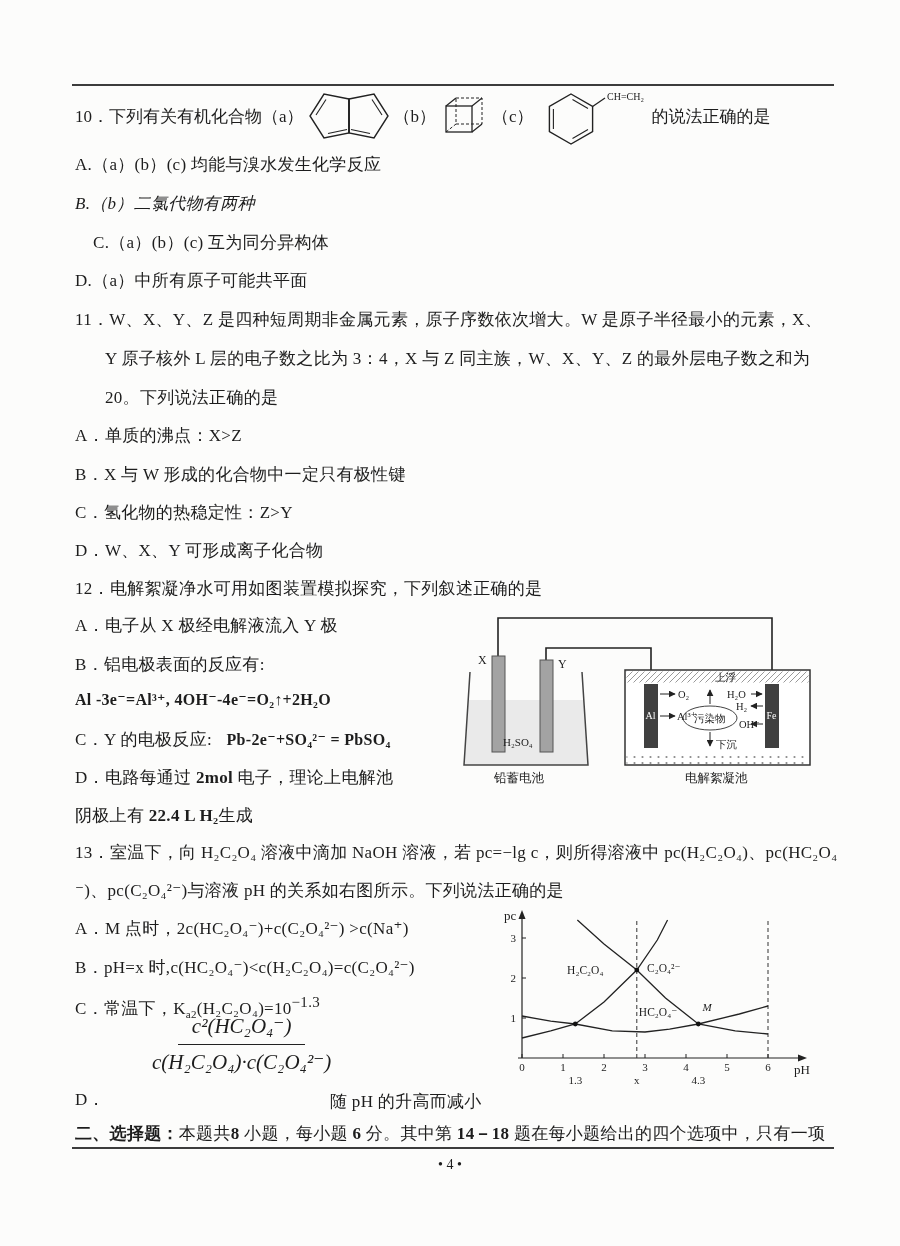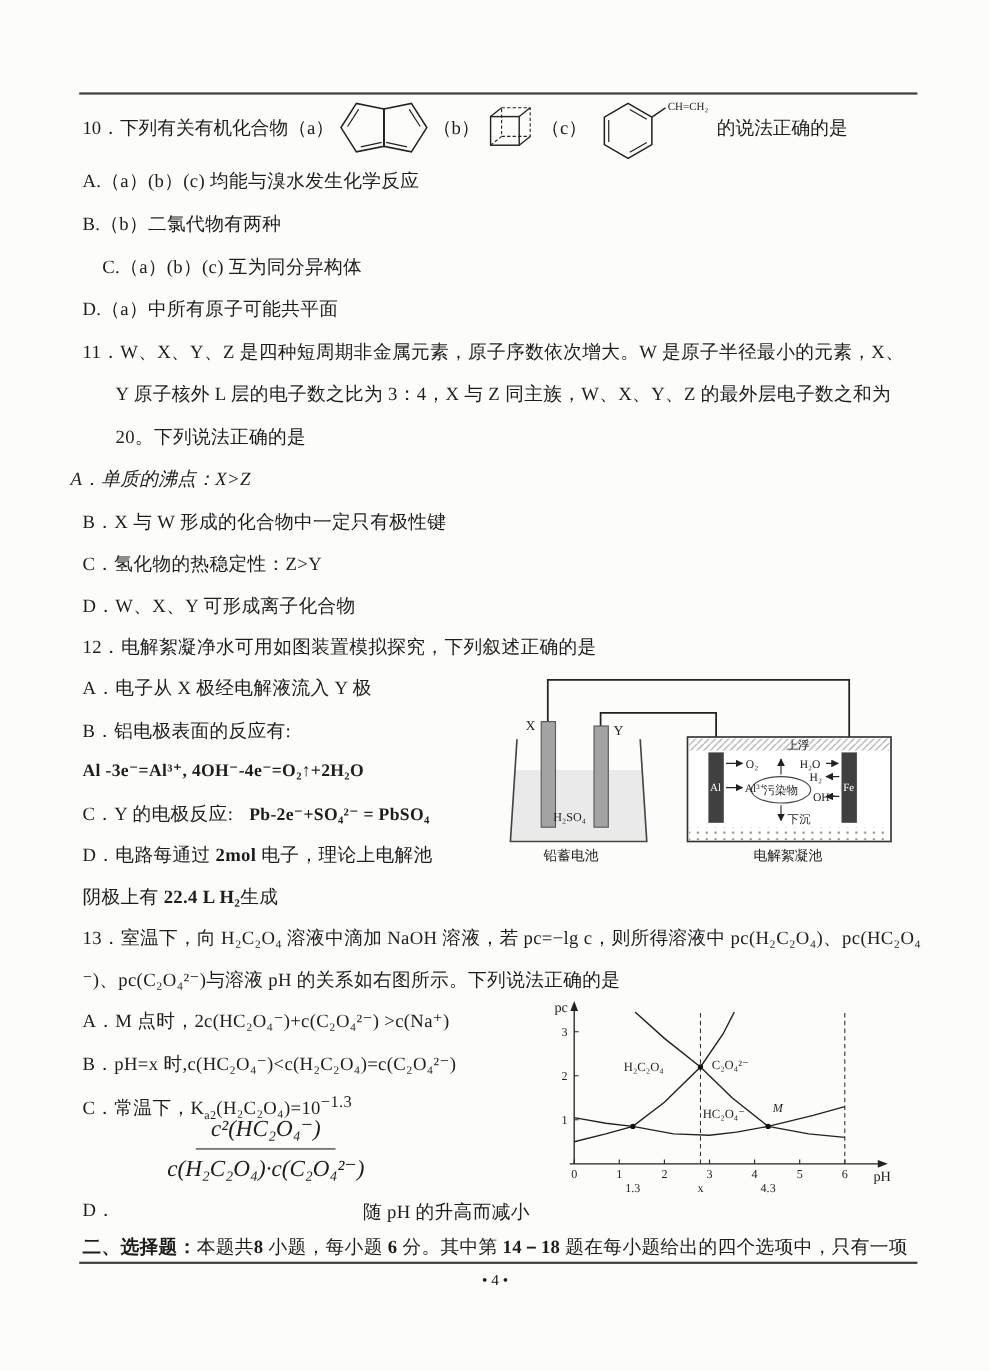--- a/index.html
+++ b/index.html
@@ -50,28 +50,28 @@
     <line x1="35.5" y1="13.5" x2="51" y2="22.5" stroke="#222" stroke-width="1.1"></line>
     <line x1="51" y1="43.5" x2="35.5" y2="52.5" stroke="#222" stroke-width="1.1"></line>
     <line x1="16.4" y1="43" x2="16.4" y2="23" stroke="#222" stroke-width="1.1"></line>
     <line x1="55.6" y1="20.5" x2="68" y2="12" stroke="#222" stroke-width="1.3"></line>
     <text x="70" y="14" font-size="10">CH=CH₂</text>
   </svg>
   <span>的说法正确的是</span>
 </div>
 
 <div class="line" style="left:75px;top:153px;">A.（a）(b）(c) 均能与溴水发生化学反应</div>
-<div class="line" style="left:75px;top:192px;">B.（b）二氯代物有两种</div>
+<div class="line" style="left:75px;top:192px;font-style:italic;">B.（b）二氯代物有两种</div>
 <div class="line" style="left:93px;top:231px;">C.（a）(b）(c) 互为同分异构体</div>
 <div class="line" style="left:75px;top:269px;">D.（a）中所有原子可能共平面</div>
 
 <div class="line" style="left:75px;top:308px;">11．W、X、Y、Z 是四种短周期非金属元素，原子序数依次增大。W 是原子半径最小的元素，X、</div>
 <div class="line" style="left:105px;top:347px;">Y 原子核外 L 层的电子数之比为 3：4，X 与 Z 同主族，W、X、Y、Z 的最外层电子数之和为</div>
 <div class="line" style="left:105px;top:386px;">20。下列说法正确的是</div>
-<div class="line" style="left:64px;top:424px;font-style:italic;">A．单质的沸点：X&gt;Z</div>
+<div class="line" style="left:75px;top:424px;">A．单质的沸点：X&gt;Z</div>
 <div class="line" style="left:75px;top:463px;">B．X 与 W 形成的化合物中一定只有极性键</div>
 <div class="line" style="left:75px;top:501px;">C．氢化物的热稳定性：Z&gt;Y</div>
 <div class="line" style="left:75px;top:539px;">D．W、X、Y 可形成离子化合物</div>
 
 <div class="line" style="left:75px;top:577px;">12．电解絮凝净水可用如图装置模拟探究，下列叙述正确的是</div>
 <div class="line" style="left:75px;top:614px;">A．电子从 X 极经电解液流入 Y 极</div>
 <div class="line" style="left:75px;top:653px;">B．铝电极表面的反应有:</div>
 <div class="line b" style="left:75px;top:690px;font-size:16px;">Al -3e⁻=Al³⁺,  4OH⁻-4e⁻=O₂↑+2H₂O</div>
 <div class="line" style="left:75px;top:728px;">
   <span>C．Y 的电极反应:</span>

